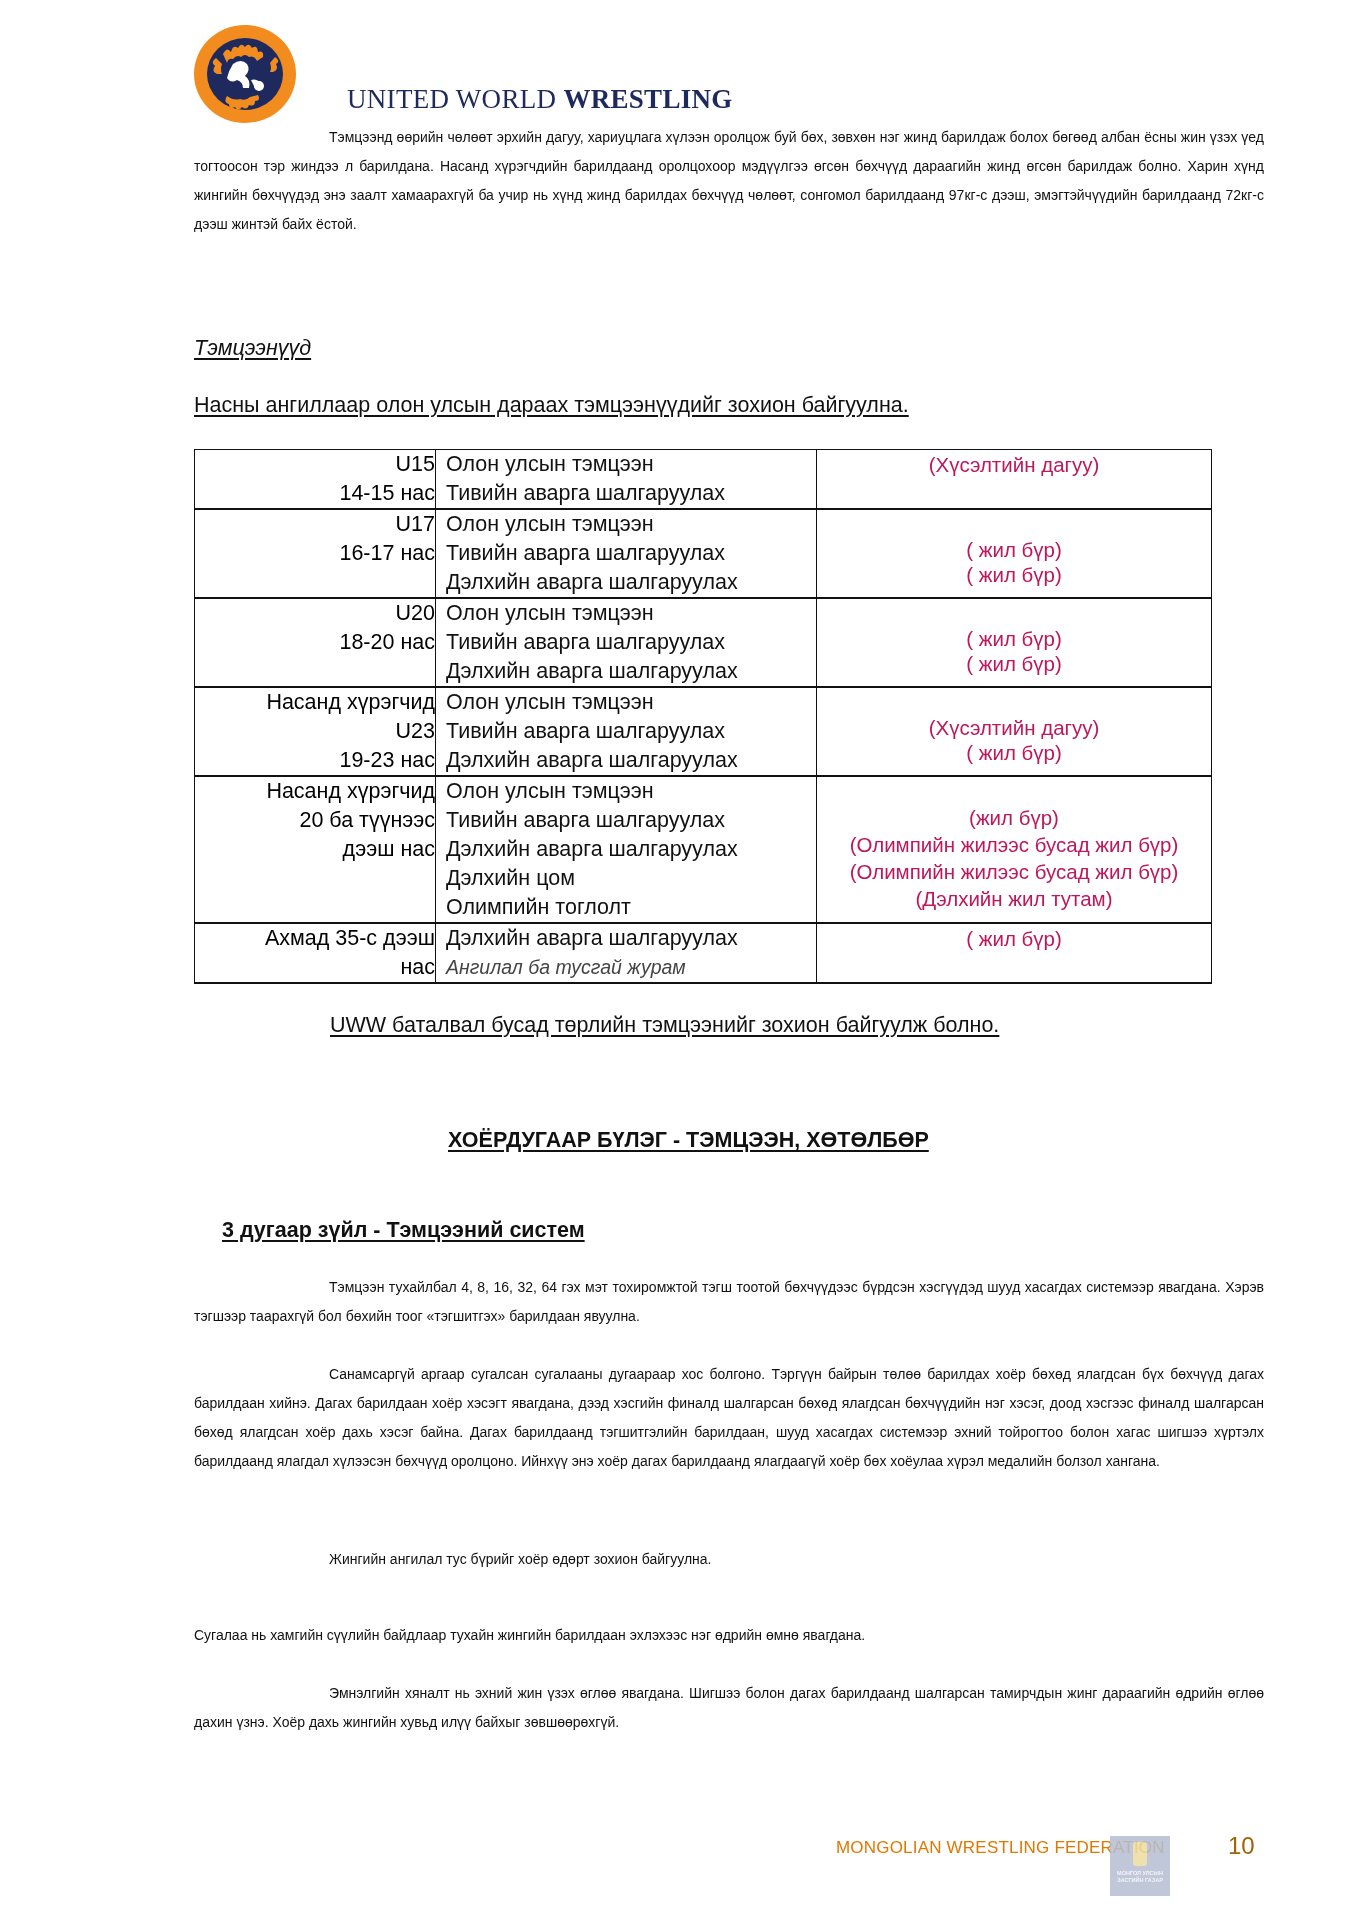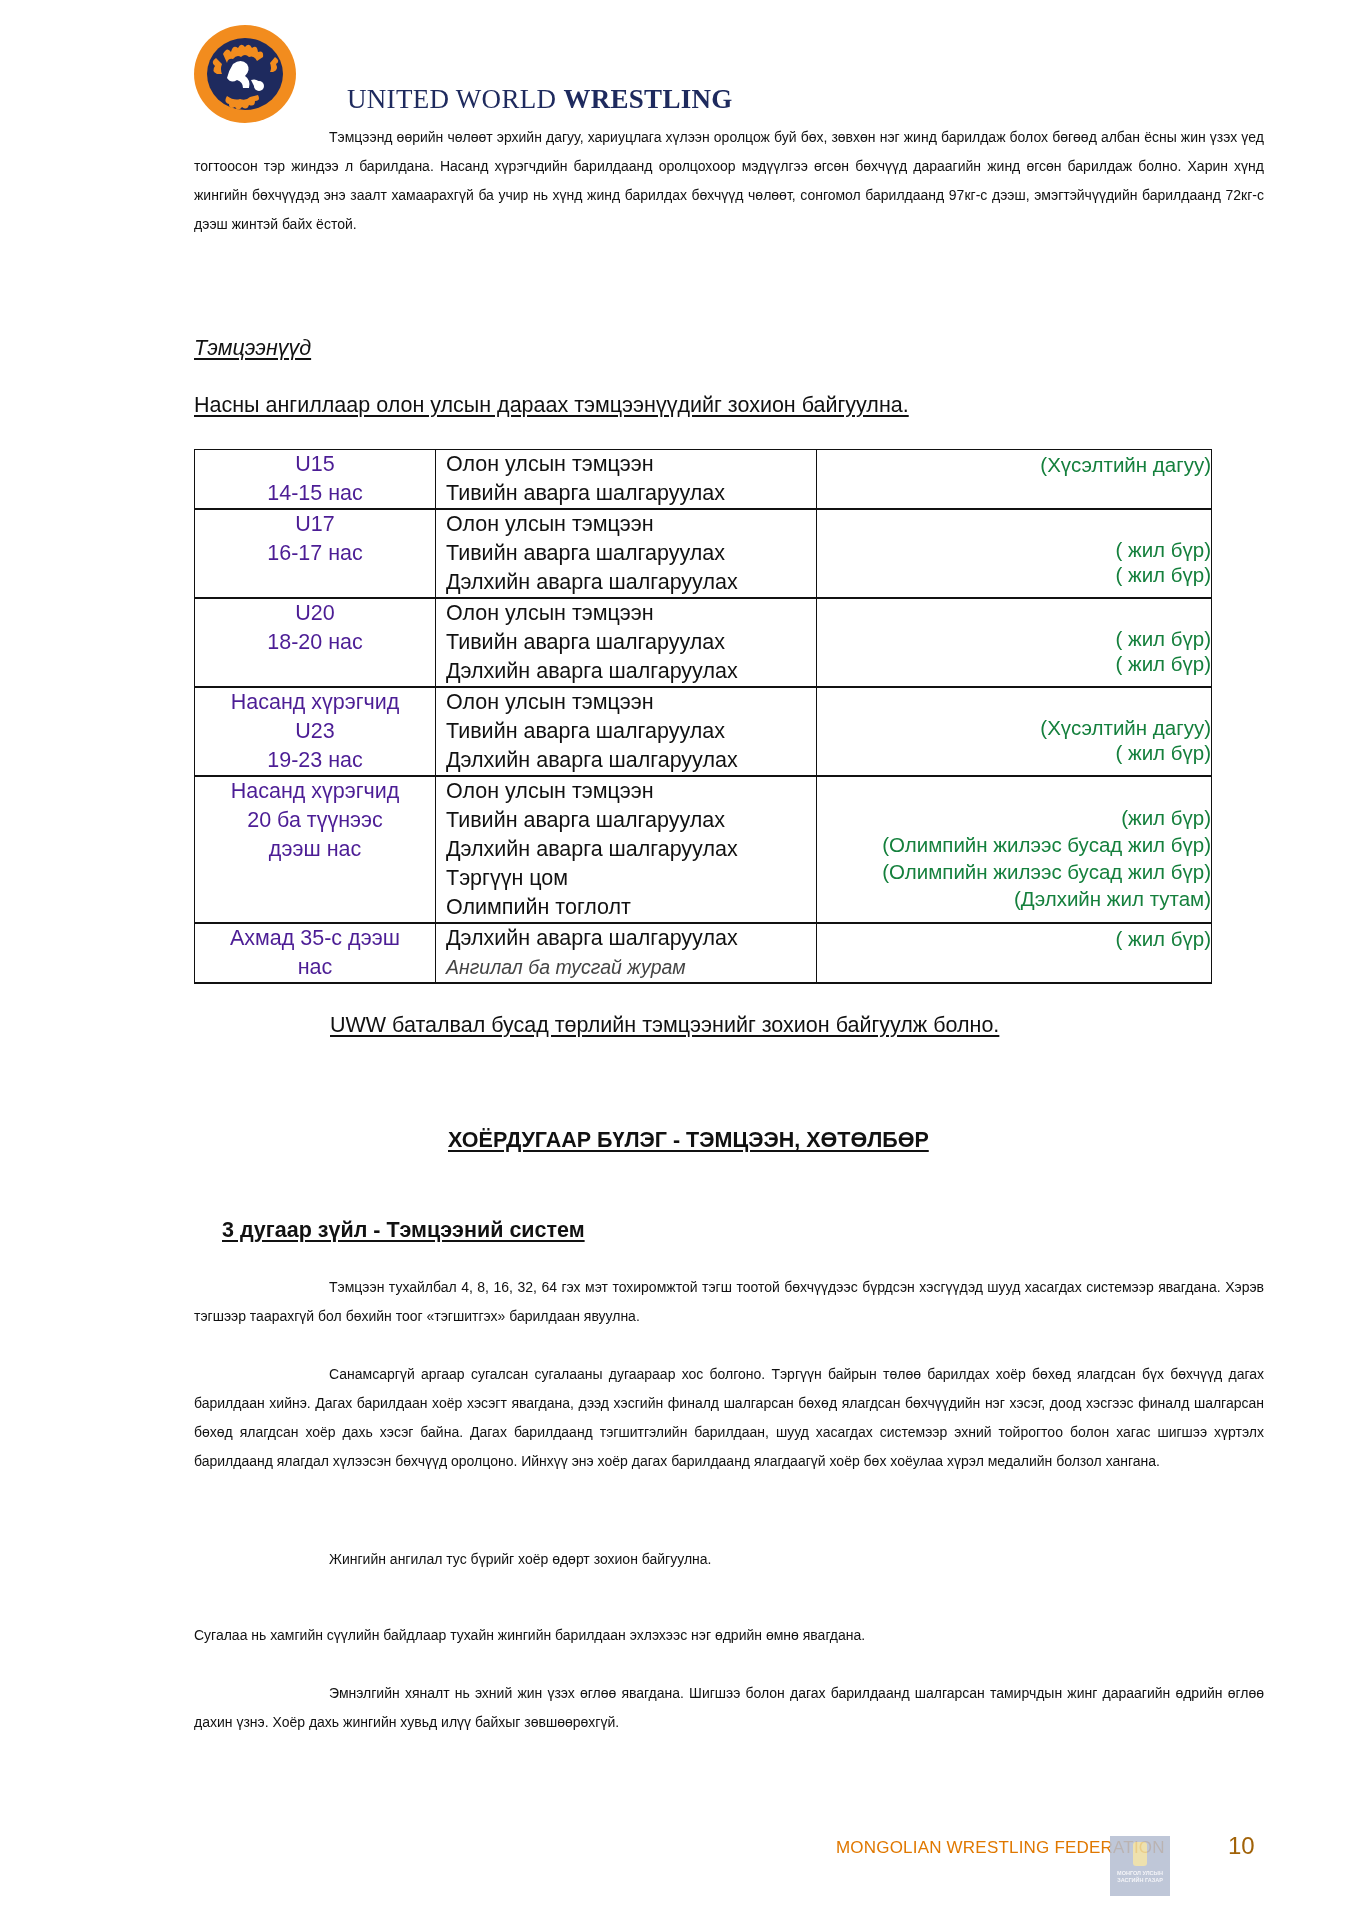--- a/index.html
+++ b/index.html
@@ -26,23 +26,23 @@
   .abs { position: absolute; font-size: 21.5px; line-height: 29px; }
 
   table.comp {
     position: absolute; left: 194px; top: 449px; width: 1018px;
     border-collapse: collapse; font-size: 21.5px; line-height: 29px;
   }
   table.comp td {
     border: 1.5px solid #111; vertical-align: top; padding: 0;
   }
   table.comp tr { border-bottom: 2.5px solid #111; }
-  td.age { width: 240px; text-align: center; color: #4c1d95; margin-left: 24px; }
+  td.age { width: 240px; text-align: right; color: #000000; margin-left: 24px; }
   td.events { width: 370px; padding-left: 10px !important; }
-  td.freq { text-align: right; color: #15803d; font-size: 20.5px; }
+  td.freq { text-align: center; color: #be185d; font-size: 20.5px; }
   .line { display: block; }
   .italic { font-style: italic; color: #444; font-size: 19.5px; }
 
   .footer-org {
     position: absolute; left: 836px; top: 1838px;
     font-size: 17px; color: #e07800; letter-spacing: 0.2px;
   }
   .page-num {
     position: absolute; left: 1228px; top: 1832px; font-size: 24px; color: #a16207; text-align: right;
   }
@@ -152,21 +152,21 @@
     <tr>
       <td class="age">
         <span class="line">Насанд хүрэгчид</span>
         <span class="line">20 ба түүнээс</span>
         <span class="line">дээш нас</span>
       </td>
       <td class="events">
         <span class="line">Олон улсын тэмцээн</span>
         <span class="line">Тивийн аварга шалгаруулах</span>
         <span class="line">Дэлхийн аварга шалгаруулах</span>
-        <span class="line">Тэргүүн цом</span>
+        <span class="line">Дэлхийн цом</span>
         <span class="line">Олимпийн тоглолт</span>
       </td>
       <td class="freq">
         <span class="line" style="height:29px"></span>
         <span class="line" style="margin-top:-2px; line-height:27px">(жил бүр)</span>
         <span class="line" style="line-height:27px">(Олимпийн жилээс бусад жил бүр)</span>
         <span class="line" style="line-height:27px">(Олимпийн жилээс бусад жил бүр)</span>
         <span class="line" style="line-height:27px">(Дэлхийн жил тутам)</span>
       </td>
     </tr>

